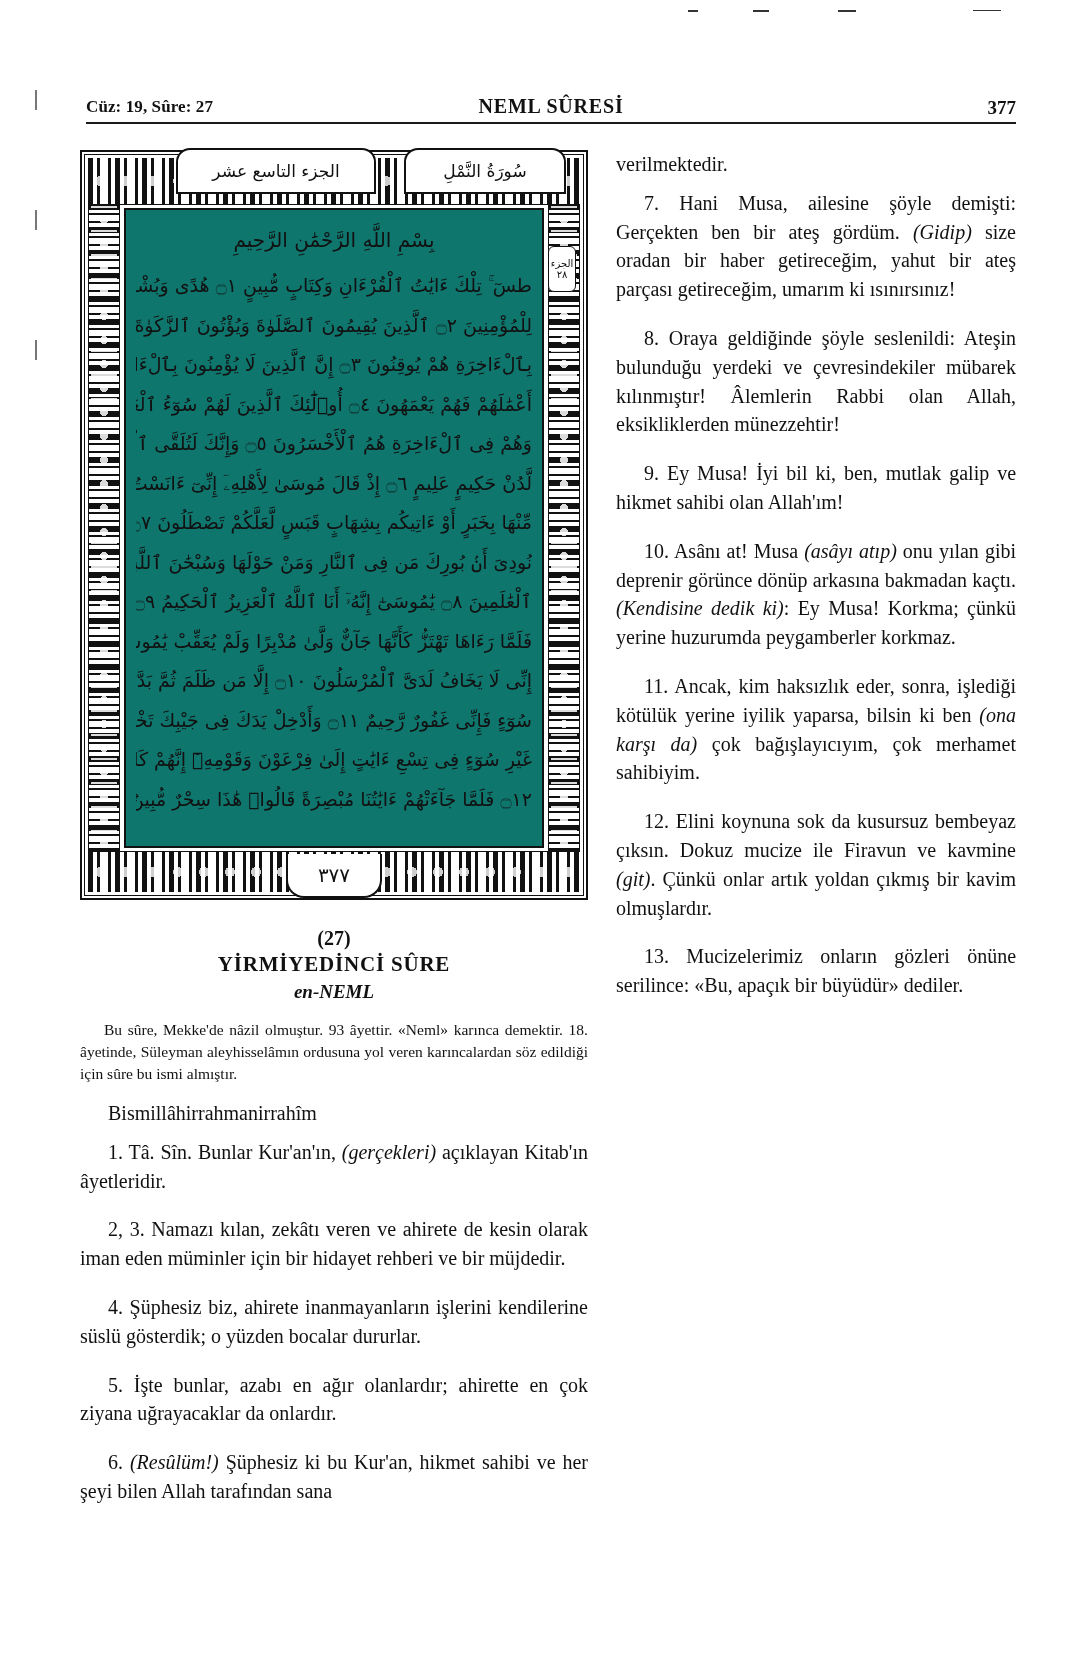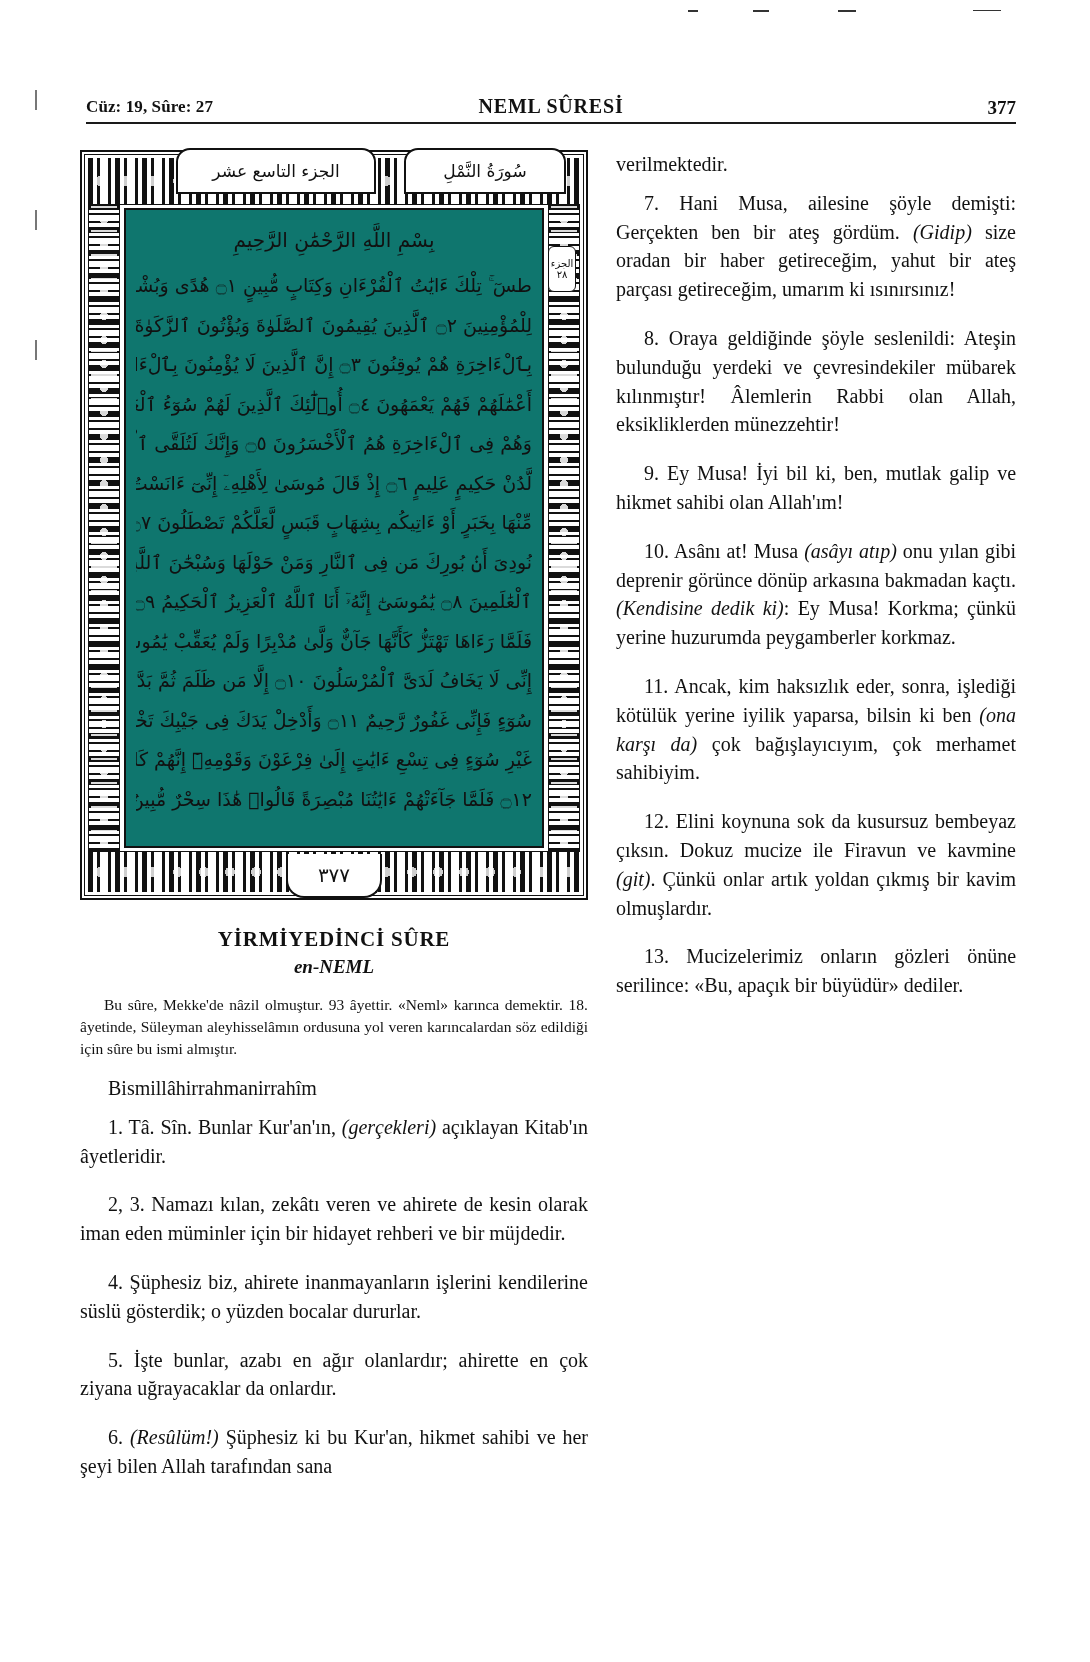--- a/index.html
+++ b/index.html
@@ -354,20 +354,21 @@
             <div class="ayah-line">غَيْرِ سُوٓءٍ فِى تِسْعِ ءَايَٰتٍ إِلَىٰ فِرْعَوْنَ وَقَوْمِهِۦٓ إِنَّهُمْ كَانُوا۟ قَوْمًا فَٰسِقِينَ</div>
             <div class="ayah-line">۝١٢ فَلَمَّا جَآءَتْهُمْ ءَايَٰتُنَا مُبْصِرَةً قَالُوا۟ هَٰذَا سِحْرٌ مُّبِينٌ ۝١٣</div>
           </div>
       </div>
 
       <div class="footer-band"></div>
       <div class="page-cartouche">٣٧٧</div>
     </div>
 
     <div class="surah-title">
+      <div class="surah-num">(27)</div>
       <div class="surah-name-tr">YİRMİYEDİNCİ SÛRE</div>
       <div class="surah-name-ar">en-NEML</div>
     </div>
 
     <div class="intro-note">Bu sûre, Mekke'de nâzil olmuştur. 93 âyettir. «Neml» karınca demektir. 18. âyetinde, Süleyman aleyhisselâmın ordusuna yol veren karıncalardan söz edildiği için sûre bu ismi almıştır.</div>
 
     <div class="bismillah-line">Bismillâhirrahmanirrahîm</div>
 
     <div id="left-verses">
         <p class="verse"><span class="nb">1. </span><span>Tâ. Sîn. Bunlar Kur'an'ın, </span><i>(gerçekleri)</i><span> açıklayan Kitab'ın âyetleridir.</span></p>

